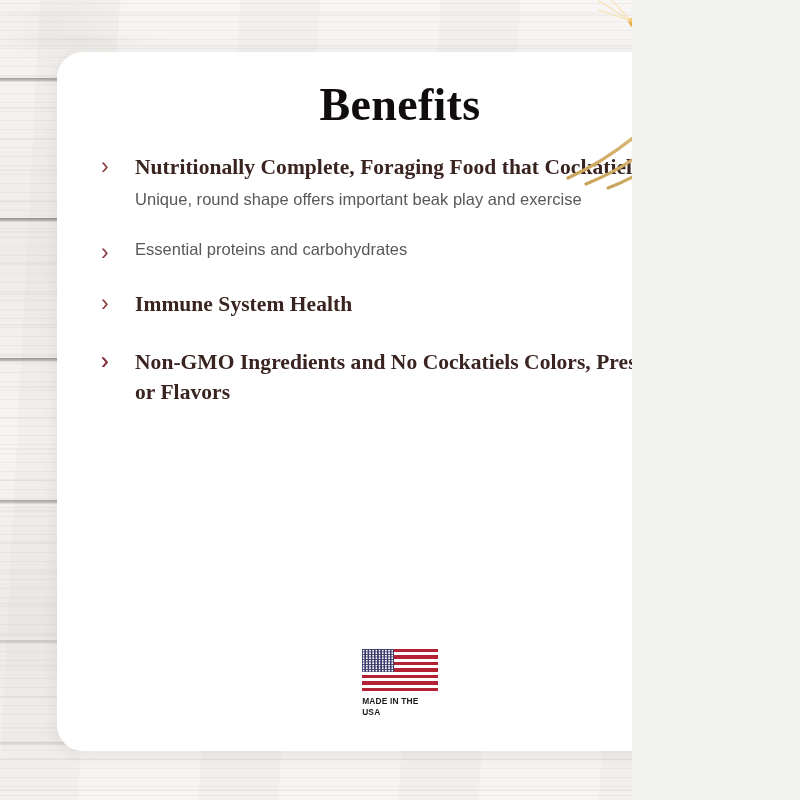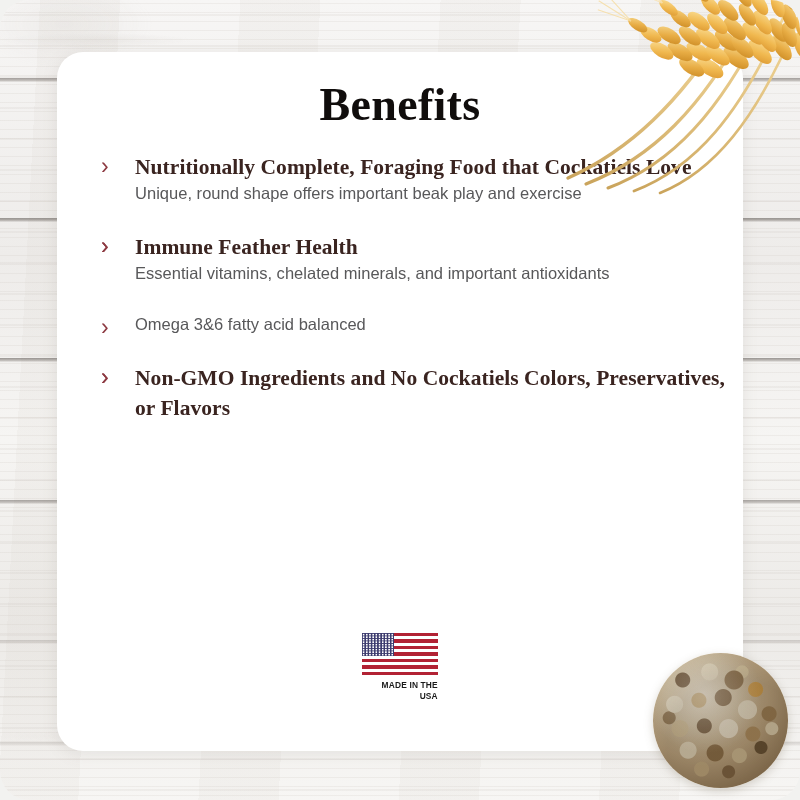--- a/index.html
+++ b/index.html
@@ -10,24 +10,23 @@
     width: 800px;
     height: 800px;
     overflow: hidden;
     font-family: "Liberation Sans", sans-serif;
     background: #f2f2f0;
   }
 
   
   .stage {
     position: relative;
-    width: 800px;
+    width: 632px;
     height: 800px;
     overflow: hidden;
-    border-radius: 29px;
   }
 
   
   .wood-bg {
     position: absolute;
     inset: 0;
     background-color: #f4f3f1;
     background-image:
       
       linear-gradient(to bottom,
@@ -150,35 +149,36 @@
 
   .b-title {
     font-family: "Liberation Serif", "DejaVu Serif", serif;
     font-weight: bold;
     font-size: 21.5px;
     color: #3a2420;
     line-height: 1.40;
     letter-spacing: 0.05px;
   }
   .b-sub {
+    margin-top: 6px;
     font-family: "Liberation Sans", sans-serif;
     font-size: 16.5px;
     color: #58585a;
     line-height: 1.35;
     letter-spacing: 0.02px;
   }
 
   
   .usa-badge {
     position: absolute;
     left: 50%;
     transform: translateX(-50%);
-    bottom: 50px;
+    bottom: 34px;
     width: 86px;
-    text-align: right;
+    text-align: left;
   }
   .flag {
     position: relative;
     width: 76px;
     height: 42px;
     margin: 0 auto;
     background: #ffffff;
     overflow: hidden;
   }
   .flag .stripes {
@@ -288,31 +288,30 @@
     <div class="benefits">
 
       <div class="benefit">
         <span class="chev">›</span>
         <div class="b-title">Nutritionally Complete, Foraging Food that Cockatiels Love</div>
         <div class="b-sub">Unique, round shape offers important beak play and exercise</div>
       </div>
 
       <div class="benefit">
         <span class="chev">›</span>
-      </div>
-
-      <div class="benefit">
-        <span class="chev">›</span>
-        <div class="b-title">Immune Feather Health</div>
-        <div class="b-sub">Essential vitamins, chelated minerals, and important antioxidants</div>
-      </div>
-
-      <div class="benefit">
-        <span class="chev">›</span>
-        <div class="b-sub">Omega 3&amp;6 fatty acid balanced</div>
+        <div class="b-sub">Essential proteins and carbohydrates</div>
+      </div>
+
+      <div class="benefit">
+        <span class="chev">›</span>
+        <div class="b-title">Immune System Health</div>
+      </div>
+
+      <div class="benefit">
+        <span class="chev">›</span>
       </div>
 
       <div class="benefit">
         <span class="chev">›</span>
       </div>
 
       <div class="benefit">
         <span class="chev">›</span>
         <div class="b-title">Non-GMO Ingredients and No Cockatiels Colors, Preservatives, or Flavors</div>
       </div>

